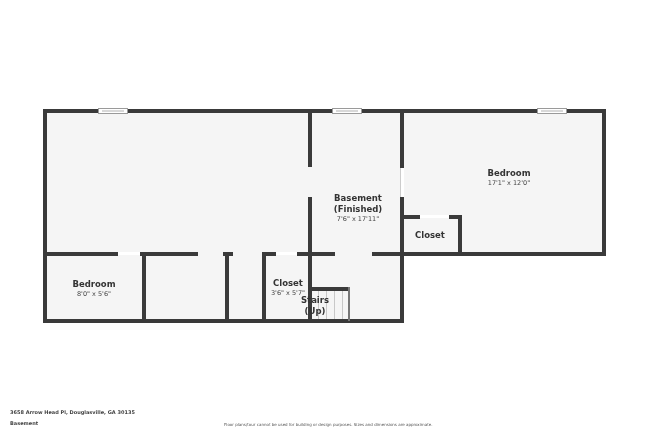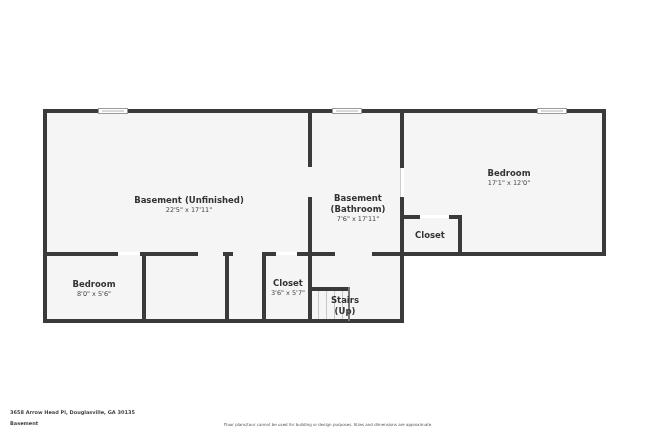--- a/index.html
+++ b/index.html
@@ -64,28 +64,24 @@
   <div class="wall" style="left:262px; top:252px; width:4px; height:71px;"></div>
   <div class="wall" style="left:372px; top:252px; width:32px; height:4px;"></div>
 
   <div class="wall" style="left:310px; top:287px; width:40px; height:4px;"></div>
   <div class="wall" style="left:348px; top:287px; width:2px; height:34px; background:#777777;"></div>
   <div class="stair-line" style="left:318px; top:291px; height:28px;"></div>
   <div class="stair-line" style="left:326px; top:291px; height:28px;"></div>
   <div class="stair-line" style="left:334px; top:291px; height:28px;"></div>
   <div class="stair-line" style="left:342px; top:291px; height:28px;"></div>
 
-  <div class="label" style="left:189px; top:195px;">
-    <span class="room-name">Basement (Unfinished)</span>
-    <span class="room-dim">22'5" x 17'11"</span>
-  </div>
 
   <div class="label" style="left:358px; top:193px;">
     <span class="room-name">Basement</span>
-    <span class="room-name">(Bathroom)</span>
+    <span class="room-name">(Finished)</span>
     <span class="room-dim">7'6" x 17'11"</span>
   </div>
 
   <div class="label" style="left:509px; top:168px;">
     <span class="room-name">Bedroom</span>
     <span class="room-dim">17'1" x 12'0"</span>
   </div>
 
   <div class="label" style="left:430px; top:230px;">
     <span class="room-name">Closet</span>
@@ -94,21 +90,21 @@
   <div class="label" style="left:94px; top:279px;">
     <span class="room-name">Bedroom</span>
     <span class="room-dim">8'0" x 5'6"</span>
   </div>
 
   <div class="label" style="left:288px; top:278px;">
     <span class="room-name">Closet</span>
     <span class="room-dim">3'6" x 5'7"</span>
   </div>
 
-  <div class="label" style="left:345px; top:295px;">
+  <div class="label" style="left:315px; top:295px;">
     <span class="room-name">Stairs</span>
     <span class="room-name">(Up)</span>
   </div>
 
 </div>
 
 <div class="footer-text" style="left:10px; top:409px;">3658 Arrow Head Pl, Douglasville, GA 30135</div>
 <div class="footer-text" style="left:10px; top:420px;">Basement</div>
 <div class="disclaimer" style="left:224px; top:422px;">Floor plans/tour cannot be used for building or design purposes. Sizes and dimensions are approximate.</div>
 

